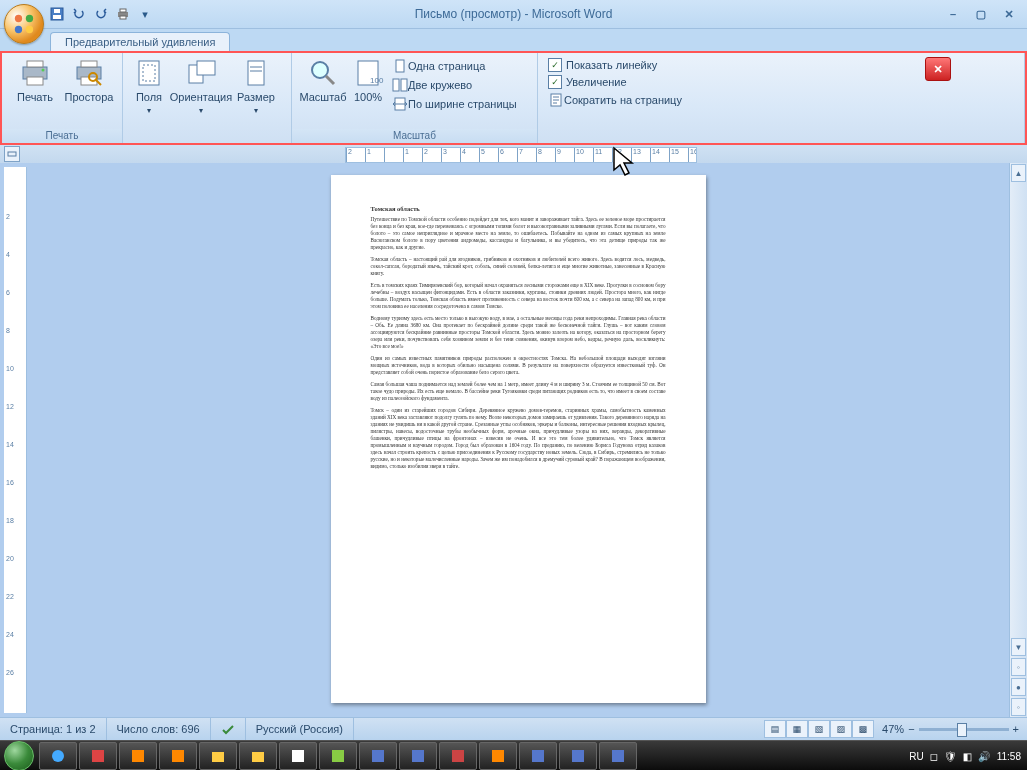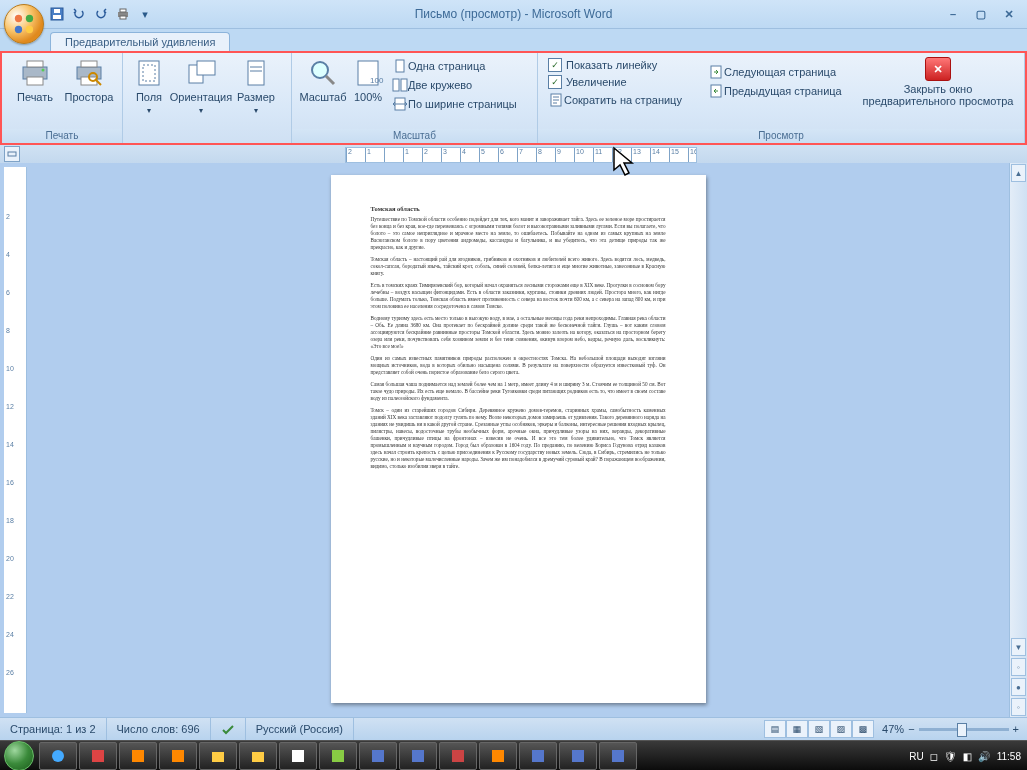--- a/index.html
+++ b/index.html
@@ -223,46 +223,24 @@
         <div class="small-btn">
             <span class="ico">
               <svg width="16" height="16" viewBox="0 0 16 16">
                 <rect x="3" y="2" width="10" height="12" fill="#fff" stroke="#5a7fa5"></rect>
                 <path d="M5 5 h6 M5 8 h6 M5 11 h4" stroke="#5a7fa5"></path>
               </svg>
             </span>
             <span>Сократить на страницу</span>
           </div>
       </div>
-      <div class="small-btn-stack" style="width:140px;padding-top:8px">
-        <div class="small-btn">
-            <span class="ico">
-              <svg width="16" height="16">
-                <rect x="3" y="2" width="10" height="12" fill="#fff" stroke="#5a7fa5"></rect>
-                <path d="M6 8 l4 0 l-2 -2 M10 8 l-2 2" stroke="#3a8a3a" fill="none"></path>
-              </svg>
-            </span>
-            <span>Следующая страница</span>
-          </div>
-        <div class="small-btn">
-            <span class="ico">
-              <svg width="16" height="16">
-                <rect x="3" y="2" width="10" height="12" fill="#fff" stroke="#5a7fa5"></rect>
-                <path d="M10 8 l-4 0 l2 -2 M6 8 l2 2" stroke="#3a8a3a" fill="none"></path>
-              </svg>
-            </span>
-            <span>Предыдущая страница</span>
-          </div>
-      </div>
       <div class="big-btn" style="width:160px;margin-left:auto">
         <div class="close-x">✕</div>
-        <span>Закрыть окно предварительного просмотра</span>
-      </div>
-    </div>
-    <div class="group-label">Просмотр</div>
+      </div>
+    </div>
   </div>
 </div>
 
 <div class="ruler-band">
   <div class="ruler-show">
       <svg width="10" height="10">
         <rect x="1" y="3" width="8" height="4" fill="none" stroke="#5a7fa5"></rect>
       </svg>
     </div>
   <div class="ruler" id="hruler">

